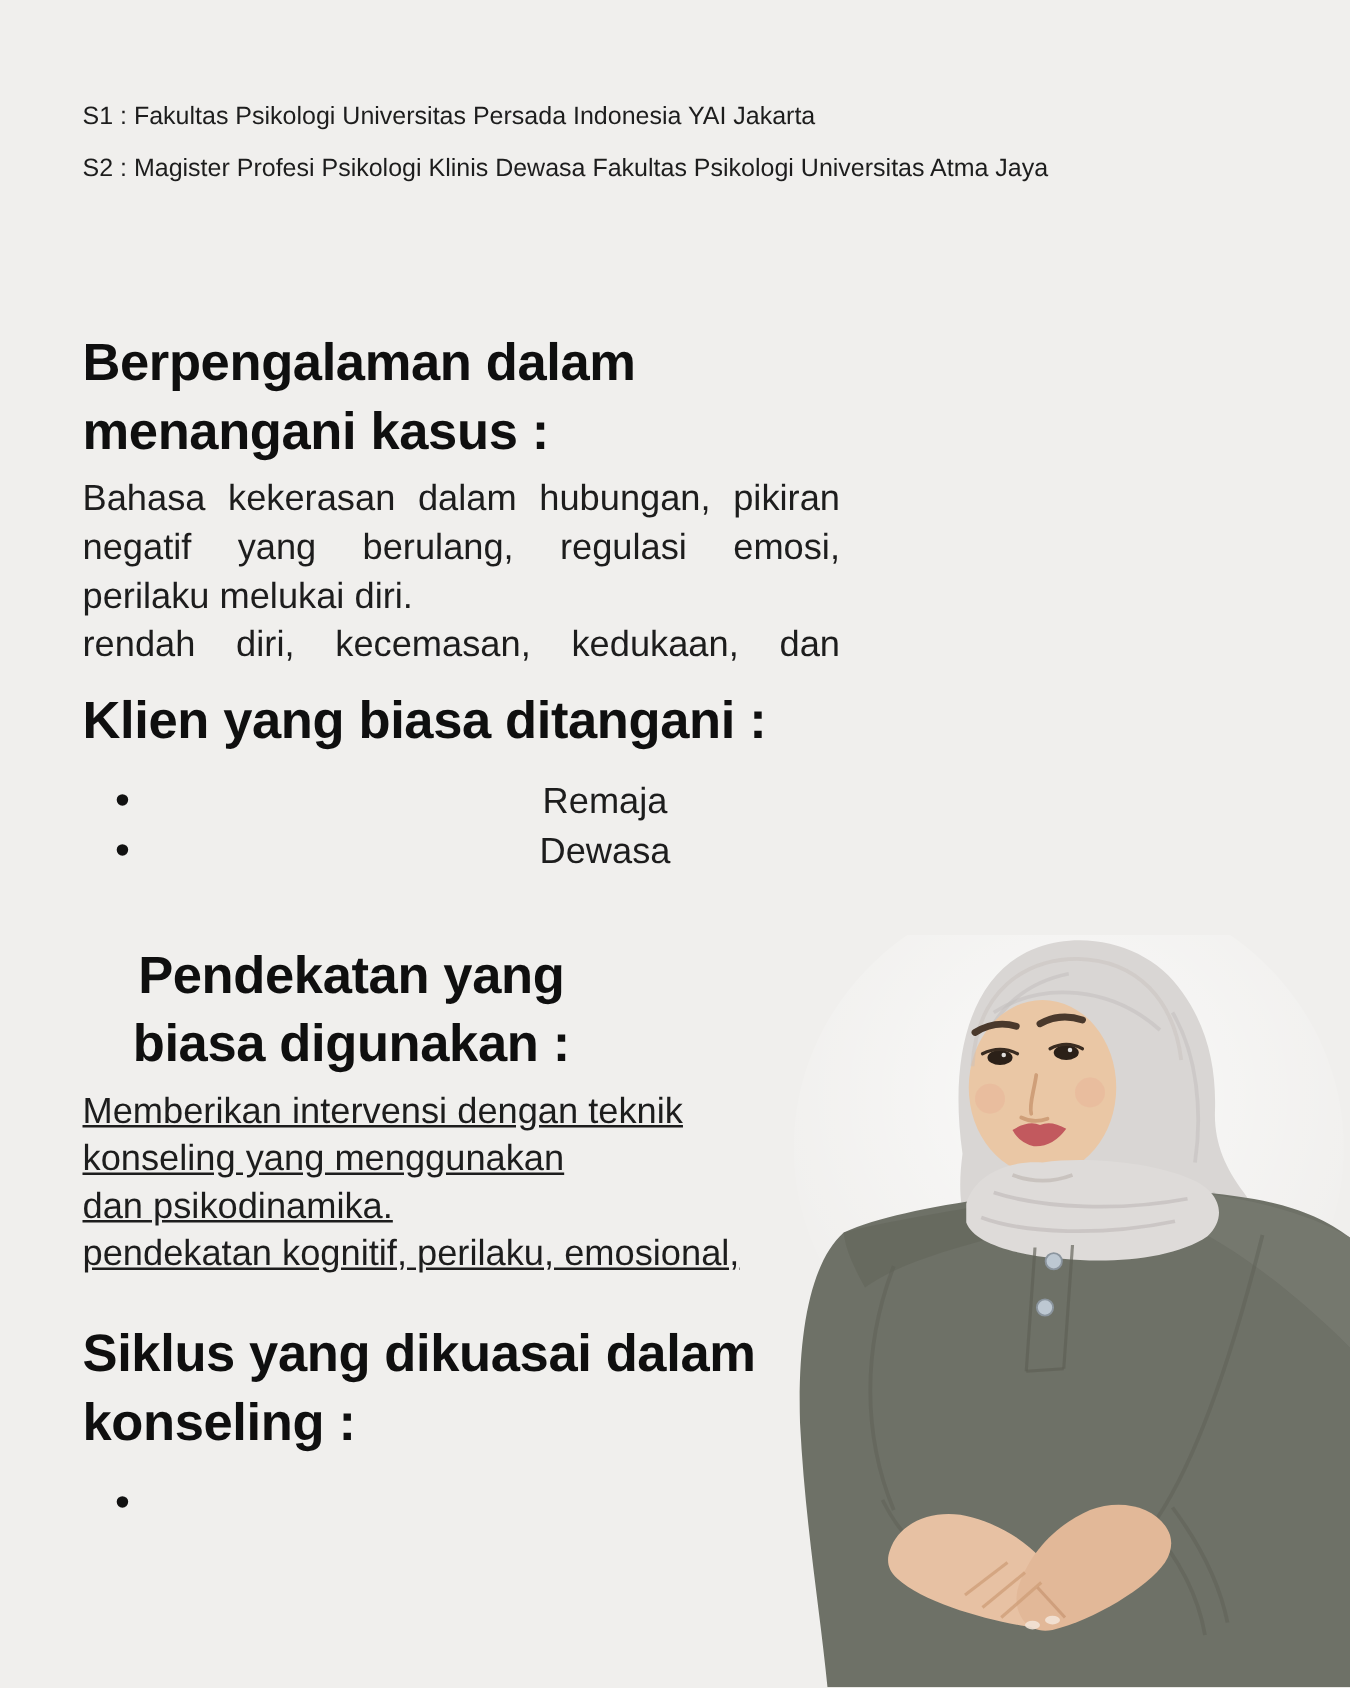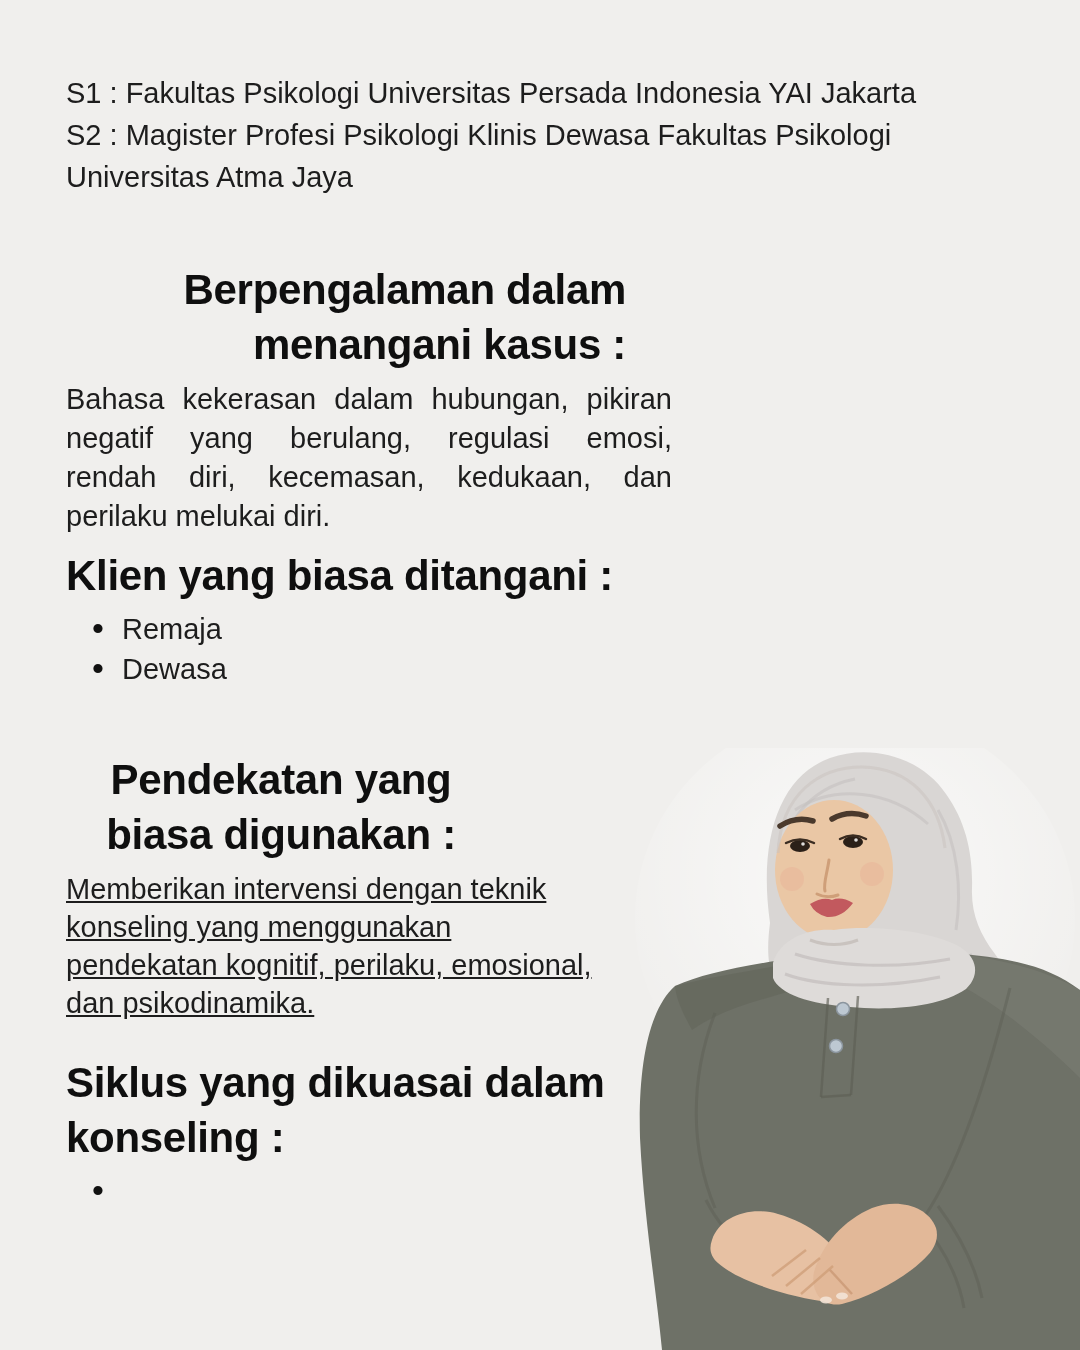--- a/index.html
+++ b/index.html
@@ -13,36 +13,36 @@
   .sec h2 {
     margin:0; font-size:42px; font-weight:700; line-height:55px;
     color:#0f0f0f; letter-spacing:-0.3px;
   }
   #sec-education   { top:66px;  width:950px; }
   #sec-experience  { top:262px; width:640px; }
   #sec-clients     { top:548px; width:780px; }
   #sec-approach    { top:752px; width:660px; }
   #sec-languages   { top:1055px; width:780px; }
 
-  #sec-experience h2 { max-width:560px;text-align:right; }
+  #sec-experience h2 { max-width:560px; }
   #sec-approach  h2  { max-width:430px;text-align:center; }
   #sec-languages h2  { max-width:540px; }
 
   #sec-education p {
-    margin:0; font-size:29px; line-height:42px; color:#1d1d1d;
+    margin:0; font-size:20px; line-height:42px; color:#1d1d1d;
   }
   #sec-education p:first-of-type { margin-top:6px; }
 
   .lines { margin-top:8px; }
   .lines .line { font-size:29px; line-height:39px; color:#1d1d1d; }
   #sec-experience .lines { width:606px; }
   #sec-experience .line.just { text-align:justify; text-align-last:justify; }
   #sec-approach .lines .line { line-height:38px;text-decoration:underline; }
 
-  ul.blist { margin:6px 0 0; padding:0; list-style:none; }
+  ul.blist { margin:18px 0 0; padding:0; list-style:none;text-align:center; }
   ul.blist li {
     position:relative; font-size:29px; line-height:40px;
     padding-left:56px; color:#1d1d1d;
   }
   .dot { position:absolute; left:26px; top:-1px; }
   .dot::before { content:"•"; font-size:34px; color:#111; }
 
   .portrait { position:absolute; left:620px; top:748px; width:460px; height:602px; }
 </style>
 </head>
@@ -154,22 +154,22 @@
   <section class="sec" id="sec-education">
     <p>S1 : Fakultas Psikologi Universitas Persada Indonesia YAI Jakarta</p>
     <p>S2 : Magister Profesi Psikologi Klinis Dewasa Fakultas Psikologi Universitas Atma Jaya</p>
   </section>
 
   <section class="sec" id="sec-experience">
     <h2>Berpengalaman dalam menangani kasus :</h2>
     <div class="lines">
       <div class="line just">Bahasa kekerasan dalam hubungan, pikiran</div>
       <div class="line just">negatif yang berulang, regulasi emosi,</div>
+      <div class="line">perilaku melukai diri.</div>
       <div class="line just">rendah diri, kecemasan, kedukaan, dan</div>
-      <div class="line">perilaku melukai diri.</div>
     </div>
   </section>
 
   <section class="sec" id="sec-clients">
     <h2>Klien yang biasa ditangani :</h2>
     <ul class="blist">
       <li>
         <span class="dot"></span>
         <span>Remaja</span>
       </li>
@@ -178,22 +178,22 @@
         <span>Dewasa</span>
       </li>
     </ul>
   </section>
 
   <section class="sec" id="sec-approach">
     <h2>Pendekatan yang biasa digunakan :</h2>
     <div class="lines">
       <div class="line">Memberikan intervensi dengan teknik</div>
       <div class="line">konseling yang menggunakan</div>
+      <div class="line">dan psikodinamika.</div>
       <div class="line">pendekatan kognitif, perilaku, emosional,</div>
-      <div class="line">dan psikodinamika.</div>
     </div>
   </section>
 
   <section class="sec" id="sec-languages">
     <h2>Siklus yang dikuasai dalam konseling :</h2>
     <ul class="blist">
       <li>
         <span class="dot"></span>
       </li>
     </ul>

